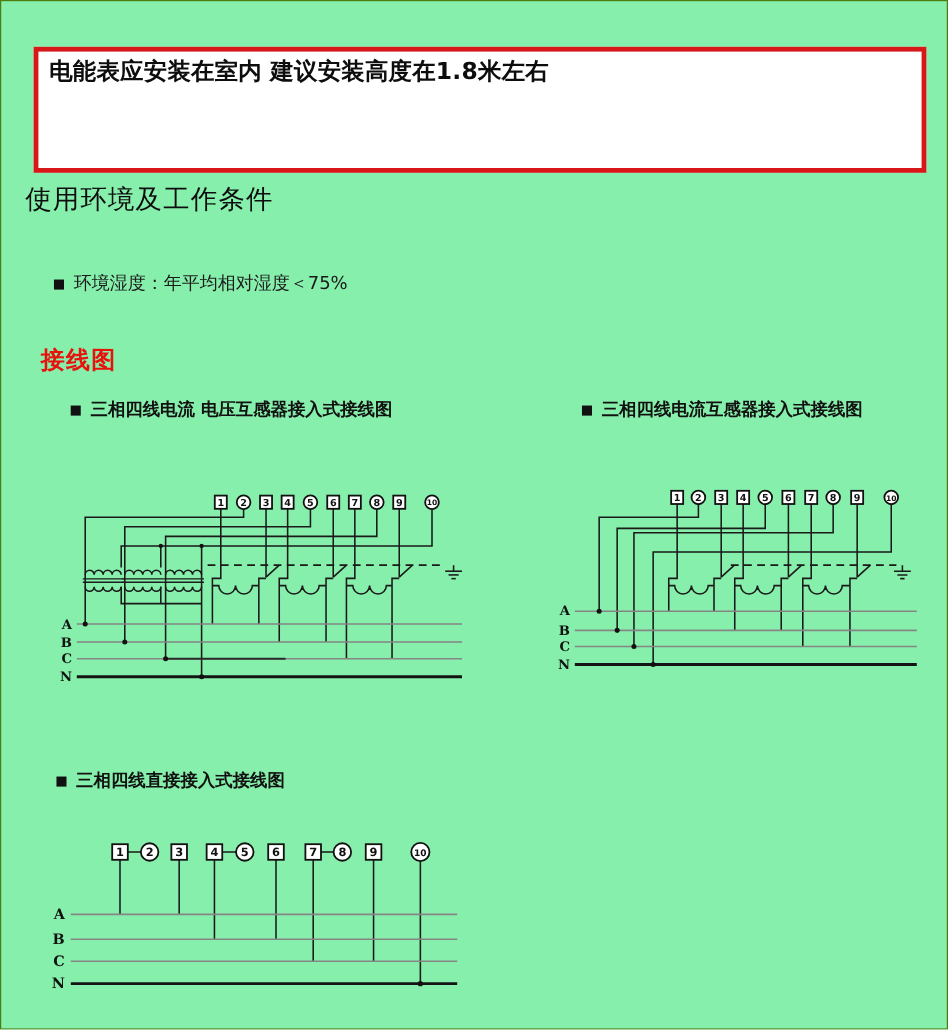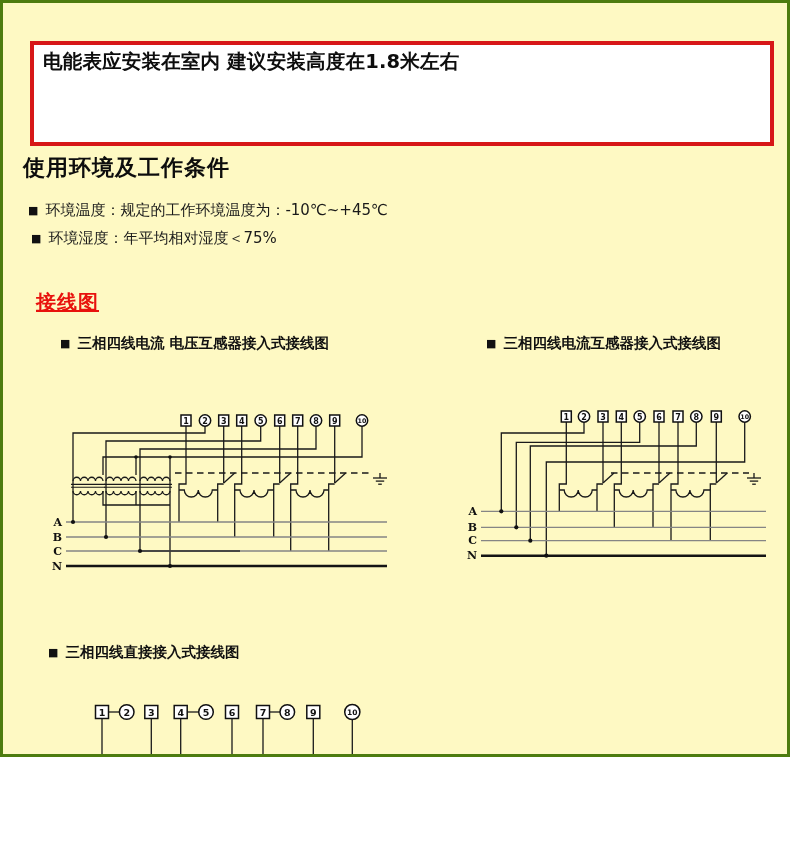--- a/index.html
+++ b/index.html
@@ -1,42 +1,42 @@
 <!DOCTYPE html>
 <html><head>
 <meta charset="utf-8">
 <style>
   html,body{margin:0;padding:0;background:#fff;}
   .page{
-    position:relative;width:790px;height:757px;background:#fef9c3;
+    position:relative;width:790px;height:858px;background:#86efac;
     font-family:"DejaVu Sans","Liberation Sans",sans-serif;color:#111;
-    overflow:hidden;border:3px solid #4d7c0f;box-sizing:border-box;
+    overflow:hidden;border:1px solid #4d7c0f;box-sizing:border-box;
   }
   .notice{
     position:absolute;left:27px;top:38px;width:727px;height:94px;
     border:4px solid #d71718;background:#fff;
     padding:3px 0 0 9px;box-sizing:content-box;
   }
   .notice-line{
     font-size:19.5px;font-weight:bold;line-height:27px;color:#0d0d0d;
     letter-spacing:0.2px;white-space:nowrap;
   }
   .env-title{
     position:absolute;left:20px;top:150px;margin:0;
-    font-size:22px;font-weight:bold;color:#0d0d0d;letter-spacing:1px;
+    font-size:22px;font-weight:normal;color:#0d0d0d;letter-spacing:1px;
   }
   .bullet-row{
     position:absolute;font-size:15px;color:#1a1a1a;white-space:nowrap;
   }
   .bullet-row .blt{font-size:11px;position:relative;top:-1px;margin-right:7px;color:#111;}
   .row-temp{left:25px;top:198px;}
-  .row-hum{left:28px;top:226px;}
+  .row-hum{left:43px;top:226px;}
   .wiring-title{
     position:absolute;left:33px;top:286px;margin:0;
-    font-size:20px;font-weight:bold;letter-spacing:1px;text-decoration:underline;
+    font-size:20px;font-weight:bold;letter-spacing:1px;
   }
   .diag-label{font-size:14.5px;font-weight:600;color:#111;}
   .lbl-left{left:57px;top:331px;}
   .lbl-right{left:483px;top:331px;}
   .lbl-bottom{left:45px;top:640px;}
   svg.diag{position:absolute;overflow:visible;}
   svg.diag .wire{stroke:#1a1a1a;stroke-width:1.3;fill:none;stroke-linejoin:miter;stroke-linecap:butt;}
   svg.diag .wire2{stroke:#1a1a1a;stroke-width:1.1;fill:none;}
   svg.diag .phase{stroke:#858585;stroke-width:1.3;fill:none;}
   svg.diag .phase-dark{stroke:#2a2a2a;stroke-width:1.6;fill:none;}
@@ -54,23 +54,20 @@
 </head>
 <body>
 
 <div class="page">
 
   <div class="notice">
     <div class="notice-line">电能表应安装在室内 建议安装高度在1.8米左右</div>
   </div>
 
   <h2 class="env-title">使用环境及工作条件</h2>
-  <div class="bullet-row row-temp">
-    <span class="blt">■</span><span>环境温度：规定的工作环境温度为：-10℃~+45℃</span>
-  </div>
   <div class="bullet-row row-hum">
     <span class="blt">■</span><span>环境湿度：年平均相对湿度＜75%</span>
   </div>
 
   <h3 class="wiring-title" style="color:#e8120d;">接线图</h3>
 
   <div class="bullet-row diag-label lbl-right">
     <span class="blt">■</span><span>三相四线电流互感器接入式接线图</span>
   </div>
   <div class="bullet-row diag-label lbl-left">

